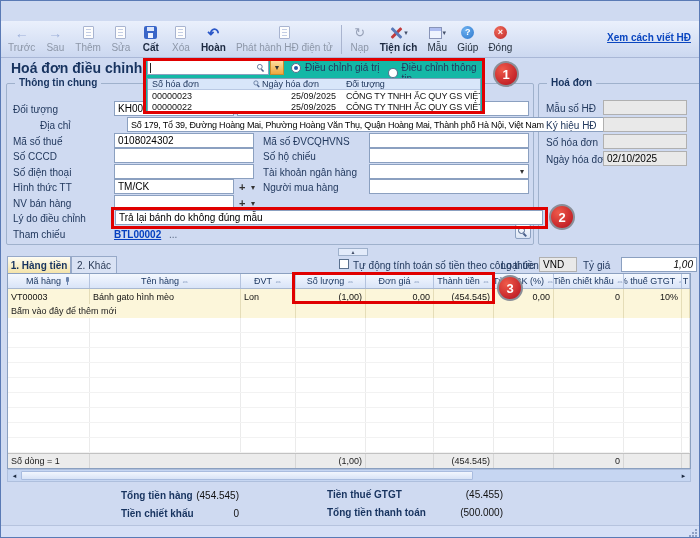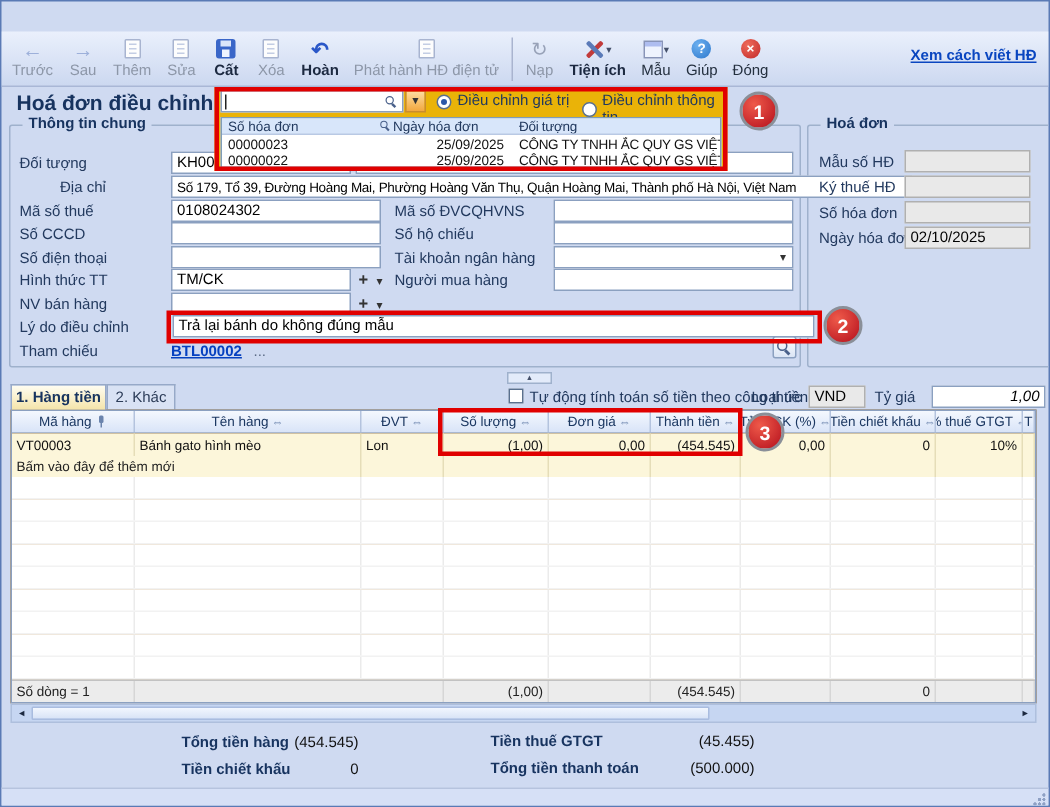--- a/index.html
+++ b/index.html
@@ -58,21 +58,21 @@
   .plusbtn { position:absolute; font-size:11px; font-weight:bold; color:#333; cursor:pointer; line-height:1; }
   .caretbtn { position:absolute; font-size:8px; color:#333; cursor:pointer; line-height:1; }
   .mag { width:10px; height:10px; position:relative; display:inline-block; }
   .mag::before { content:""; position:absolute; width:5px; height:5px; border:1.5px solid #49608a; border-radius:50%; left:0; top:0; }
   .mag::after { content:""; position:absolute; width:4px; height:1.5px; background:#49608a; transform:rotate(45deg); left:5px; top:7px; }
   .magbtn { position:absolute; width:16px; height:15px; background:linear-gradient(#fdfefe,#dbe5f5); border:1px solid #8ba0c0; border-radius:2px;
             display:flex; align-items:center; justify-content:center; cursor:pointer; }
 
   
   .redbox { position:absolute; border:3px solid #e00000; z-index:10; pointer-events:none; }
-  .picker { position:absolute; left:142px; top:57px; width:342px; height:56px; z-index:5; background:#eab308; }
+  .picker { position:absolute; left:142px; top:57px; width:342px; height:56px; z-index:5; background:#14b8a6; }
   .combo { position:absolute; left:4px; top:2px; width:122px; height:15px; background:#fff; border:1px solid #8ba0c0; display:flex; align-items:center; }
   .combo .caretline { width:1px; height:10px; background:#222; margin-left:2px; }
   .combo .mag { margin-left:auto; margin-right:2px; transform:scale(.8); }
   .combo-btn { position:absolute; left:127px; top:2px; width:14px; height:15px; background:linear-gradient(#fddca0,#f2a83e);
                border:1px solid #c98c2e; display:flex; align-items:center; justify-content:center; font-size:7px; color:#333; cursor:pointer; }
   .radio { width:10px; height:10px; border-radius:50%; border:1px solid #5a708e; background:#fff; position:relative; display:inline-block; }
   .radio.sel::after { content:""; position:absolute; inset:2px; background:#2a57a8; border-radius:50%; }
   .radiowrap { position:absolute; top:4px; display:flex; align-items:center; gap:4px; font-size:10px; color:#22395e; cursor:pointer; }
   .plist { position:absolute; left:4px; top:20px; width:334px; height:34px; background:#fff; border:1px solid #7f9db9; font-size:9px; }
   .plrow { display:flex; height:11px; align-items:center; }
@@ -236,21 +236,21 @@
 
   <div class="group" style="left:537px; top:82px; width:184px; height:162px;">
     <span class="glabel">Hoá đơn</span>
   </div>
 
   <span class="lbl" style="left:12px; top:103px;">Đối tượng</span>
   <div class="inp" style="left:113px; top:100px; width:120px;">KH00001</div>
   <div class="inp" style="left:236px; top:100px; width:292px;"></div>
 
   <span class="lbl" style="left:12px; top:119px;padding-left:27px;">Địa chỉ</span>
-  <div class="inp" style="left:113px; top:116px; width:494px; font-size:9px; letter-spacing:-0.2px;">Số 179, Tổ 39, Đường Hoàng Mai, Phường Hoàng Văn Thụ, Quận Hoàng Mai, Thành phố Hà Nội, Việt Nam</div>
+  <div class="inp" style="left:126px; top:116px; width:494px; font-size:9px; letter-spacing:-0.2px;">Số 179, Tổ 39, Đường Hoàng Mai, Phường Hoàng Văn Thụ, Quận Hoàng Mai, Thành phố Hà Nội, Việt Nam</div>
 
   <span class="lbl" style="left:12px; top:135px;">Mã số thuế</span>
   <div class="inp" style="left:113px; top:132px; width:140px;">0108024302</div>
   <span class="lbl" style="left:262px; top:135px;">Mã số ĐVCQHVNS</span>
   <div class="inp" style="left:368px; top:132px; width:160px;"></div>
 
   <span class="lbl" style="left:12px; top:150px;">Số CCCD</span>
   <div class="inp" style="left:113px; top:147px; width:140px;"></div>
   <span class="lbl" style="left:262px; top:150px;">Số hộ chiếu</span>
   <div class="inp" style="left:368px; top:147px; width:160px;"></div>
@@ -278,21 +278,21 @@
 
   <span class="lbl" style="left:12px; top:228px;">Tham chiếu</span>
   <span class="link abs" style="left:113px; top:228px;">BTL00002</span>
   <span class="dots abs" style="left:165px; top:228px;">...</span>
   <div class="magbtn" style="left:514px; top:223px;">
       <span class="mag"></span>
     </div>
 
   <span class="lbl" style="left:545px; top:102px;">Mẫu số HĐ</span>
   <div class="inp dis" style="left:602px; top:99px; width:84px;"></div>
-  <span class="lbl" style="left:545px; top:119px;">Ký thuế HĐ</span>
+  <span class="lbl" style="left:545px; top:119px;">Ký hiệu HĐ</span>
   <div class="inp dis" style="left:602px; top:116px; width:84px;"></div>
   <span class="lbl" style="left:545px; top:136px;">Số hóa đơn</span>
   <div class="inp dis" style="left:602px; top:133px; width:84px;"></div>
   <span class="lbl" style="left:545px; top:153px;">Ngày hóa đơn</span>
   <div class="inp dis" style="left:602px; top:150px; width:84px;">02/10/2025</div>
 
   <div class="picker">
     <div class="combo">
       <span class="caretline"></span>
       <span></span>

